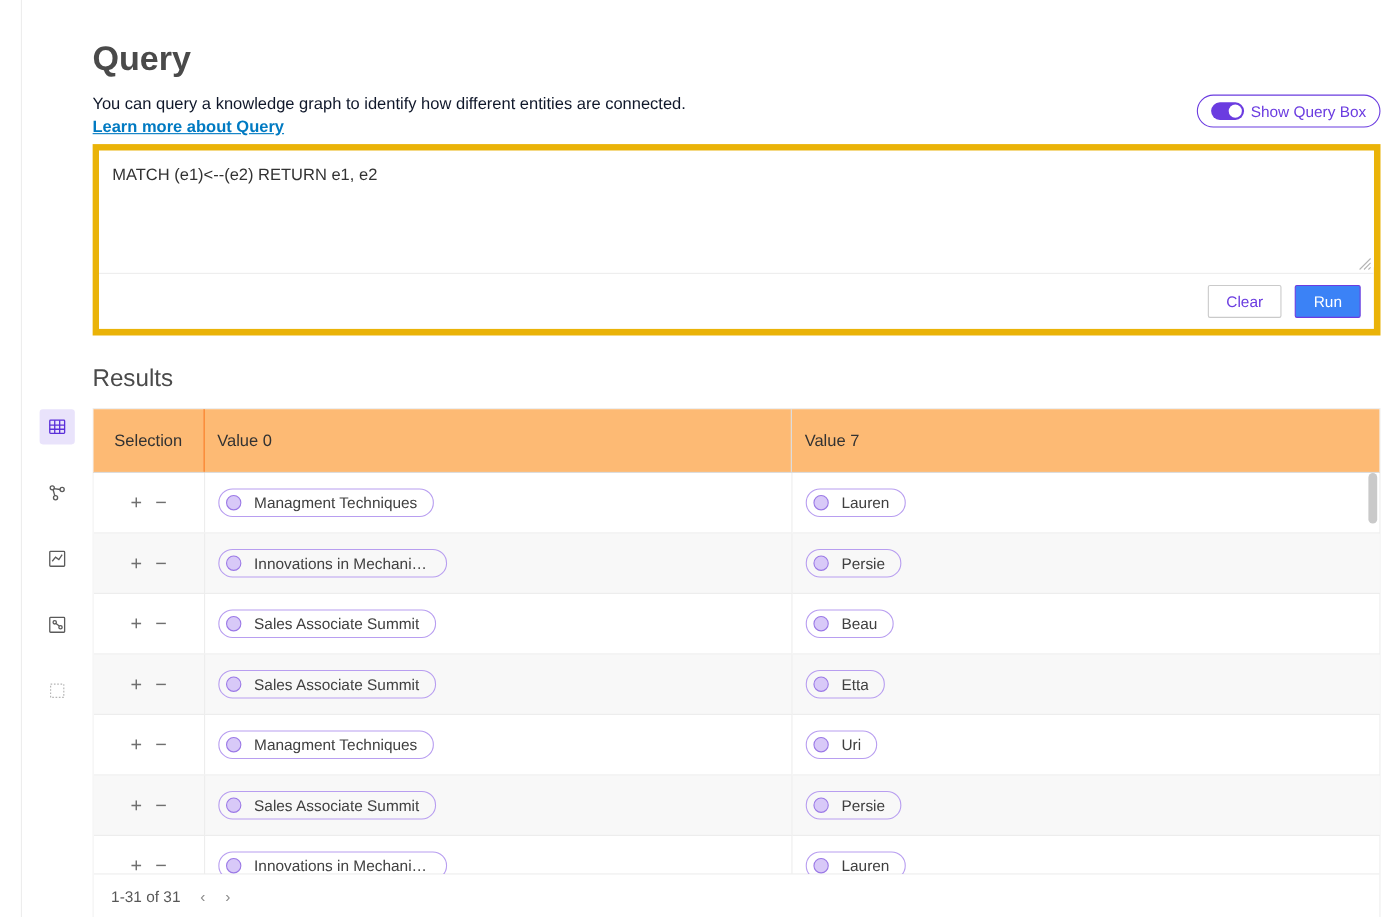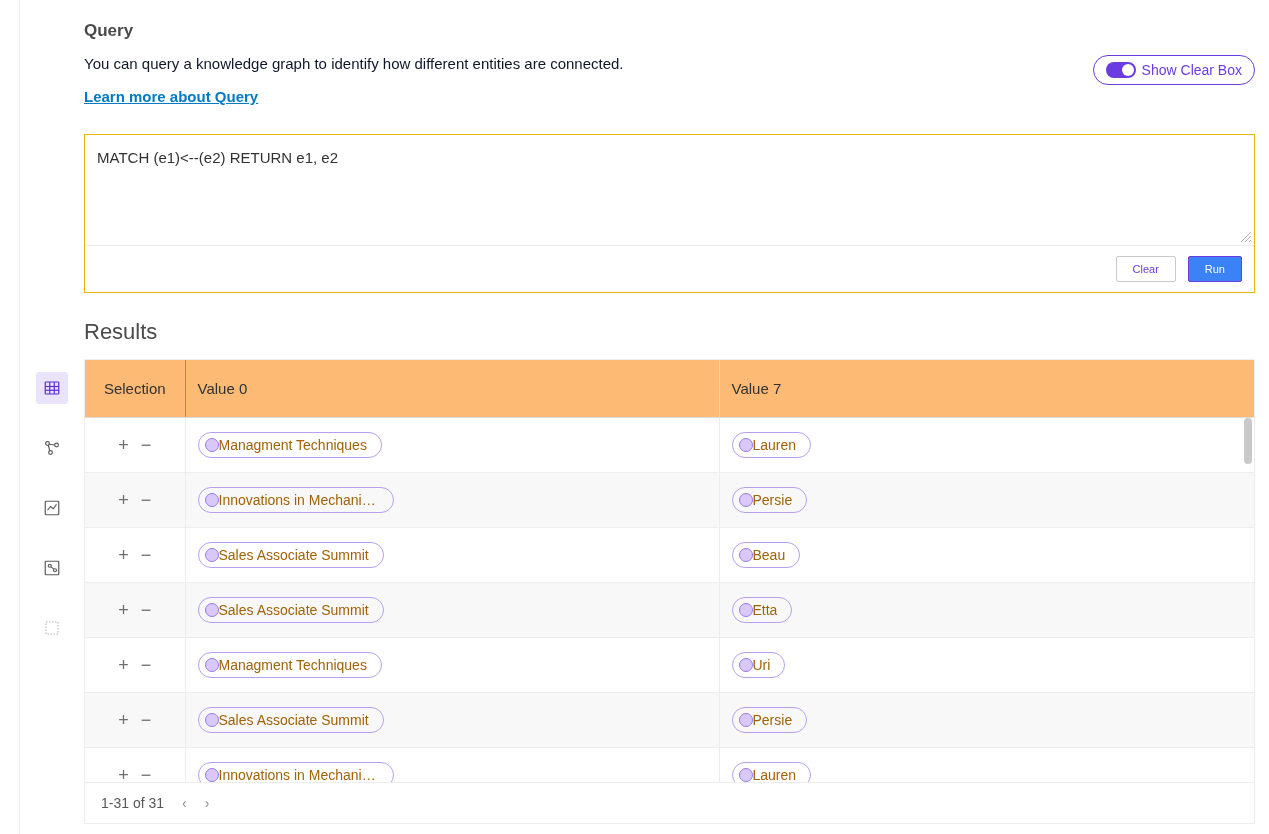--- a/index.html
+++ b/index.html
@@ -6,50 +6,50 @@
   html, body { margin:0; padding:0; font-family: -apple-system, "Segoe UI", Helvetica, Arial, sans-serif; color:#323232; background:#fff; }
   .app { display:flex; height:834px; width:1269px; }
   .left-rail { width:20px; background:#fff; border-right:1px solid #ededed; }
   .tool-rail { width:64px; background:#fff; display:flex; flex-direction:column; align-items:center; padding-top:372px; gap:28px; }
   .tool-btn { width:32px; height:32px; display:flex; align-items:center; justify-content:center; border-radius:3px; cursor:pointer; }
   .tool-btn.active { background:#e9e3fb; }
   .tool-btn svg { width:18px; height:18px; stroke:#5a5a5a; }
   .tool-btn.active svg { stroke:#5b2fd9; fill:none; }
   .tool-btn.disabled { opacity:.45; cursor:default; }
   .main { flex:1; padding:16px 14px 0 0; overflow:hidden; }
-  h1.page-title { font-size:17px; font-weight:700; color:#4a4a4a; margin:5px 0 14px 0; }
+  h1.page-title { font-size:31px; font-weight:700; color:#4a4a4a; margin:20px 0 14px 0; }
   .desc-row { display:flex; justify-content:space-between; align-items:flex-start; }
   .desc { font-size:15px; color:#0f172a; }
-  .learn-link { color:#007ac2; text-decoration:underline; font-weight:600; font-size:15px; cursor:pointer; display:inline-block; margin-top:16px; }
+  .learn-link { color:#007ac2; text-decoration:underline; font-weight:600; font-size:15px; cursor:pointer; display:inline-block; margin-top:4px; }
   .toggle-box { display:flex; align-items:center; gap:6px; border:1px solid #6b3ce0; color:#6b3ce0; font-size:14px; padding:6px 12px; border-radius:16px; cursor:pointer; }
   .switch { width:30px; height:16px; background:#6b3ce0; border-radius:10px; position:relative; }
   .switch::after { content:""; position:absolute; right:2px; top:2px; width:12px; height:12px; border-radius:50%; background:#fff; }
-  .query-box { margin-top:28px; border:1px solid #eab308; }
+  .query-box { margin-top:6px; border:6px solid #eab308; }
   .query-text { width:100%; min-height:106px; border:none; resize:none; padding:14px 12px; font-size:15px; font-family:inherit; outline:none; color:#323232; }
   .tx-wrap { position:relative; }
   .resize-grip { position:absolute; right:2px; bottom:2px; width:12px; height:12px; pointer-events:none; }
   .btn-row { display:flex; justify-content:flex-end; gap:12px; padding:10px 12px; border-top:1px solid #ededed; }
-  .btn { font-size:11px; padding:6px 16px; border-radius:2px; cursor:pointer; }
+  .btn { font-size:14px; padding:6px 16px; border-radius:2px; cursor:pointer; }
   .btn-clear { background:#fff; border:1px solid #cacaca; color:#6b3ce0; }
   .btn-run { background:#3b82f6; border:1px solid #6b3ce0; color:#fff; }
   h2.results-title { font-size:22px; font-weight:400; color:#4a4a4a; margin:26px 0 14px 0; }
   .results-wrap { position:relative; border:1px solid #ededed; }
   .grid { width:100%; border-collapse:collapse; table-layout:fixed; }
   .grid thead th { background:#fdba74; font-weight:400; font-size:15px; text-align:left; padding:20px 12px; border-bottom:1px solid #dcdcdc; color:#323232; }
   .grid thead th.sel-col { width:100px; text-align:center; }
   .grid thead th.v0-col { width:534px; border-left:1px solid #f97316; }
   .grid thead th.v1-col { border-left:1px solid #dcdcdc; }
   .tbody-wrap { height:364px; overflow-y:scroll; }
   .grid tbody td { padding:14px 12px; border-bottom:1px solid #ededed; font-size:14px; }
   .grid tbody tr:nth-child(even) td { background:#f8f8f8; }
   td.sel-cell { width:100px; text-align:center; }
   td.v0-cell { width:534px; border-left:1px solid #ededed; }
   td.v1-cell { border-left:1px solid #ededed; }
   .pm { font-size:18px; color:#6f6f6f; cursor:pointer; padding:0 4px; font-weight:300; }
-  .chip { display:inline-flex; align-items:center; gap:0; border:1px solid #b89ef0; border-radius:16px; padding:4px 14px 4px 6px; font-size:14px; color:#a16207; max-width:100%; }
+  .chip { display:inline-flex; align-items:center; gap:12px; border:1px solid #b89ef0; border-radius:16px; padding:4px 14px 4px 6px; font-size:14px; color:#404040; max-width:100%; }
   .chip .dot { width:14px; height:14px; border-radius:50%; background:#d8c9f8; border:1px solid #9b79e6; flex-shrink:0; }
   .chip .lbl { white-space:nowrap; overflow:hidden; text-overflow:ellipsis; max-width:160px; }
   .pager { display:flex; justify-content:flex-start; align-items:center; gap:18px; padding:12px 16px; font-size:14px; color:#575757; border-top:1px solid #ededed; }
   .pager .nav { color:#8b8b8b; cursor:pointer; font-size:14px; }
   .f-scroll-thumb { position:absolute; right:2px; top:58px; width:8px; height:46px; background:#c9c9c9; border-radius:4px; }
 </style>
 </head>
 <body>
 
 <div class="app">
@@ -98,21 +98,21 @@
   <div class="main">
     <h1 class="page-title">Query</h1>
 
     <div class="desc-row">
       <div>
         <div class="desc">You can query a knowledge graph to identify how different entities are connected.</div>
         <a class="learn-link">Learn more about Query</a>
       </div>
       <div class="toggle-box">
         <span class="switch"></span>
-        <span>Show Clear Box</span>
+        <span>Show Query Box</span>
       </div>
     </div>
 
     <div class="query-box">
       <div class="tx-wrap">
         <textarea class="query-text" style="">MATCH (e1)&lt;--(e2) RETURN e1, e2</textarea>
         <svg class="resize-grip" viewBox="0 0 12 12">
             <path d="M11 1 L1 11 M11 5 L5 11 M11 9 L9 11" stroke="#b5b5b5" stroke-width="1"></path>
           </svg>
       </div>

